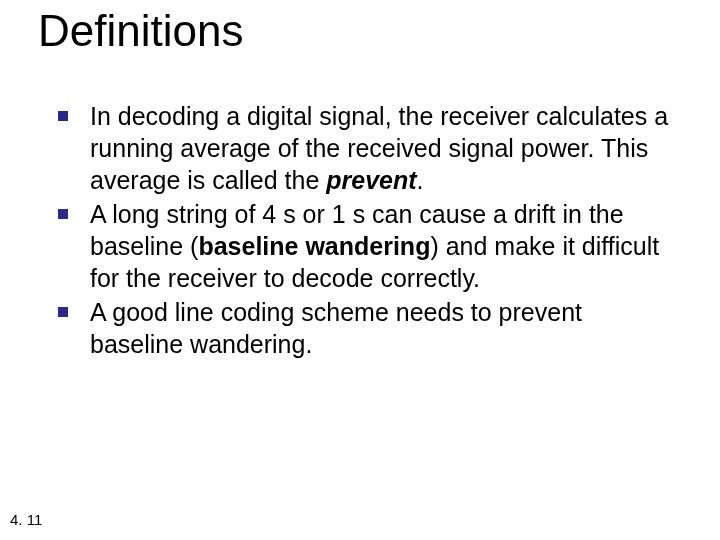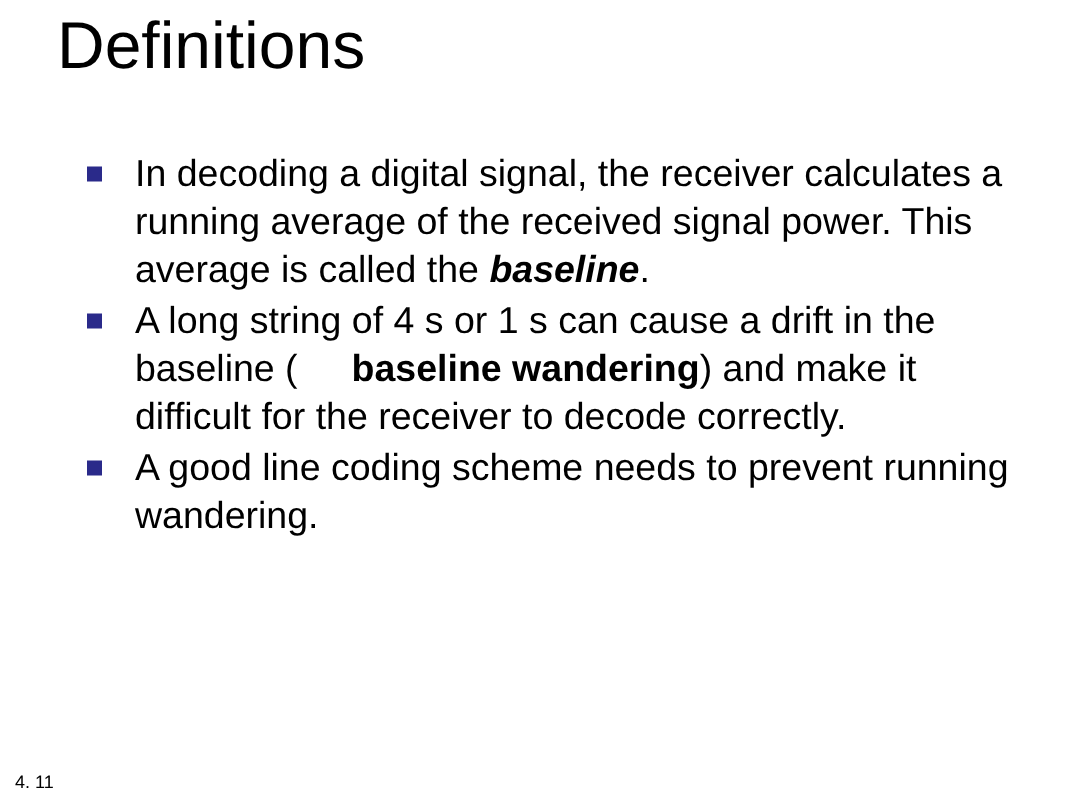--- a/index.html
+++ b/index.html
@@ -46,56 +46,56 @@
     margin-top: 11px;
     margin-right: 22px;
   }
   .text {
     flex: 1 1 auto;
     font-size: 25px;
     line-height: 1.28;
     font-family: Verdana, Geneva, sans-serif;
   }
   .bi { font-weight: bold; font-style: italic; }
-  .b { font-weight: bold; margin-left: 36px; }
+  .b { font-weight: bold; }
   .pagenum {
     position: absolute;
     left: 10px;
     bottom: 12px;
-    font-size: 12px;
+    font-size: 15px;
     font-family: Verdana, Geneva, sans-serif;
   }
 </style>
 </head>
 <body>
 
 <div class="slide">
 
   <div class="title">Definitions</div>
 
   <div class="body">
 
     <div class="item">
       <div class="bullet"></div>
       <div class="text">
-        <span>In decoding a digital signal, the receiver calculates a running average of the received signal power. This average is called the </span><span class="bi">baseline</span><span>.</span>
+        <span>In decoding a digital signal, the receiver calculates a running average of the received signal power. This average is called the </span><span class="bi">prevent</span><span>.</span>
       </div>
     </div>
 
     <div class="item">
       <div class="bullet"></div>
       <div class="text">
         <span>A long string of 4 s or 1 s can cause a drift in the baseline (</span><span class="b">baseline wandering</span><span>) and make it difficult for the receiver to&nbsp;decode&nbsp;correctly.</span>
       </div>
     </div>
 
     <div class="item">
       <div class="bullet"></div>
       <div class="text">
-        <span>A good line coding scheme needs to prevent running wandering.</span>
+        <span>A good line coding scheme needs to prevent baseline wandering.</span>
       </div>
     </div>
 
   </div>
 
   <div class="pagenum">4. 11</div>
 
 </div>
 
 </body></html>

